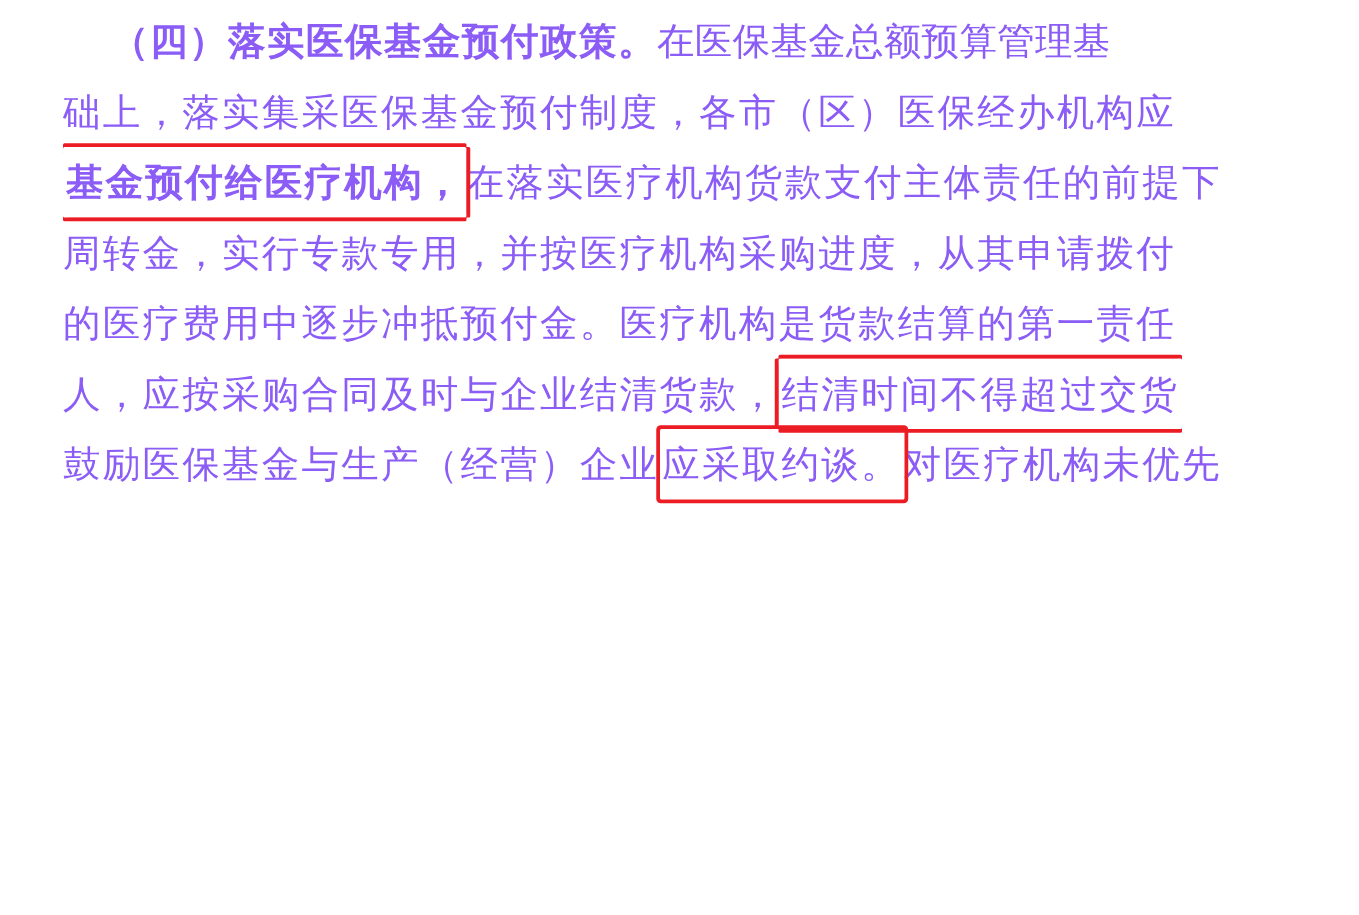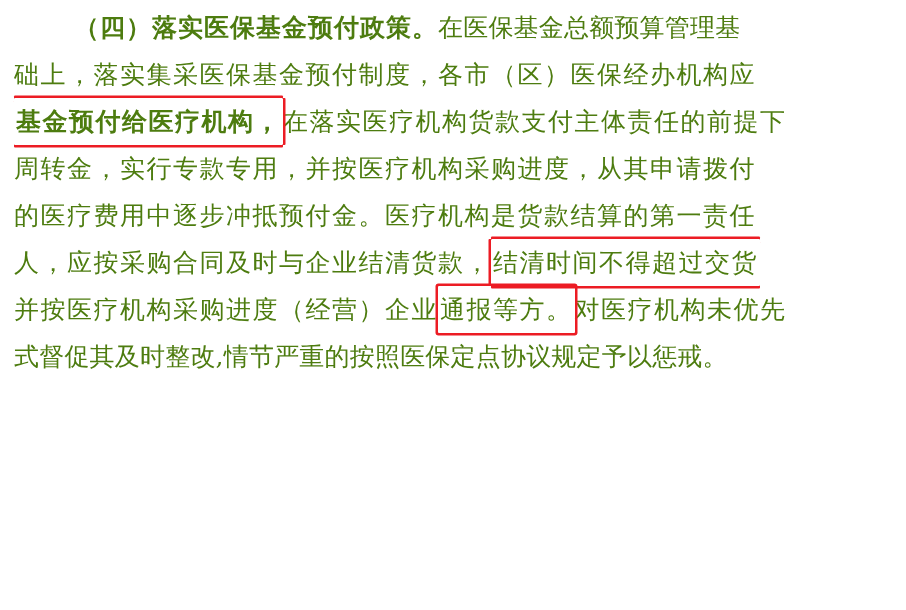--- a/index.html
+++ b/index.html
@@ -15,21 +15,21 @@
     overflow: hidden;
     font-family: "DejaVu Serif", "Liberation Serif", serif;
   }
   .doc-body {
     position: absolute;
     left: 14px;
     top: 4px;
     width: 878px;
     font-size: 25px;
     line-height: 47px;
-    color: #4d7c0f;
+    color: #8b5cf6;
     letter-spacing: 0.2px;
     text-align: justify;
   }
   .lead-title {
     font-weight: bold;
     margin-left: 60px;
     letter-spacing: 1px;
   }
   .hl {
     position: relative;
@@ -46,21 +46,21 @@
   .hl-open-left {
     box-shadow: 2.5px 0 0 0 #ec1c24,
                 0 -2.5px 0 0 #ec1c24,
                 0 2.5px 0 0 #ec1c24;
     font-weight: bold;
   }
   .line {
     display: block;
     white-space: nowrap;
   }
-  .sp-sm { letter-spacing: 1.5px; }
+  .sp-sm { letter-spacing: 1.5px; margin-left: 28px; }
 </style>
 </head>
 <body>
 
 <div id="page">
   <div class="doc-body">
 
     <span class="line">
       <span class="lead-title">（四）落实医保基金预付政策。</span><span>在医保基金总额预算管理基</span>
     </span>
@@ -81,22 +81,19 @@
     <span class="line sp-sm">
       <span>的医疗费用中逐步冲抵预付金。医疗机构是货款结算的第一责任</span>
     </span>
 
     <span class="line sp-sm">
       <span>人，应按采购合同及时与企业结清货款，</span><span class="hl hl-open-right">结清时间不得超过交货</span>
     </span>
 
 
     <span class="line sp-sm">
-      <span>并按医疗机构采购进度（经营）企业</span><span class="hl">通报等方。</span><span>对医疗机构未优先</span>
+      <span>鼓励医保基金与生产（经营）企业</span><span class="hl">应采取约谈。</span><span>对医疗机构未优先</span>
     </span>
 
 
-    <span class="line">
-      <span>式督促其及时整改,情节严重的按照医保定点协议规定予以惩戒。</span>
-    </span>
 
   </div>
 </div>
 
 </body></html>

